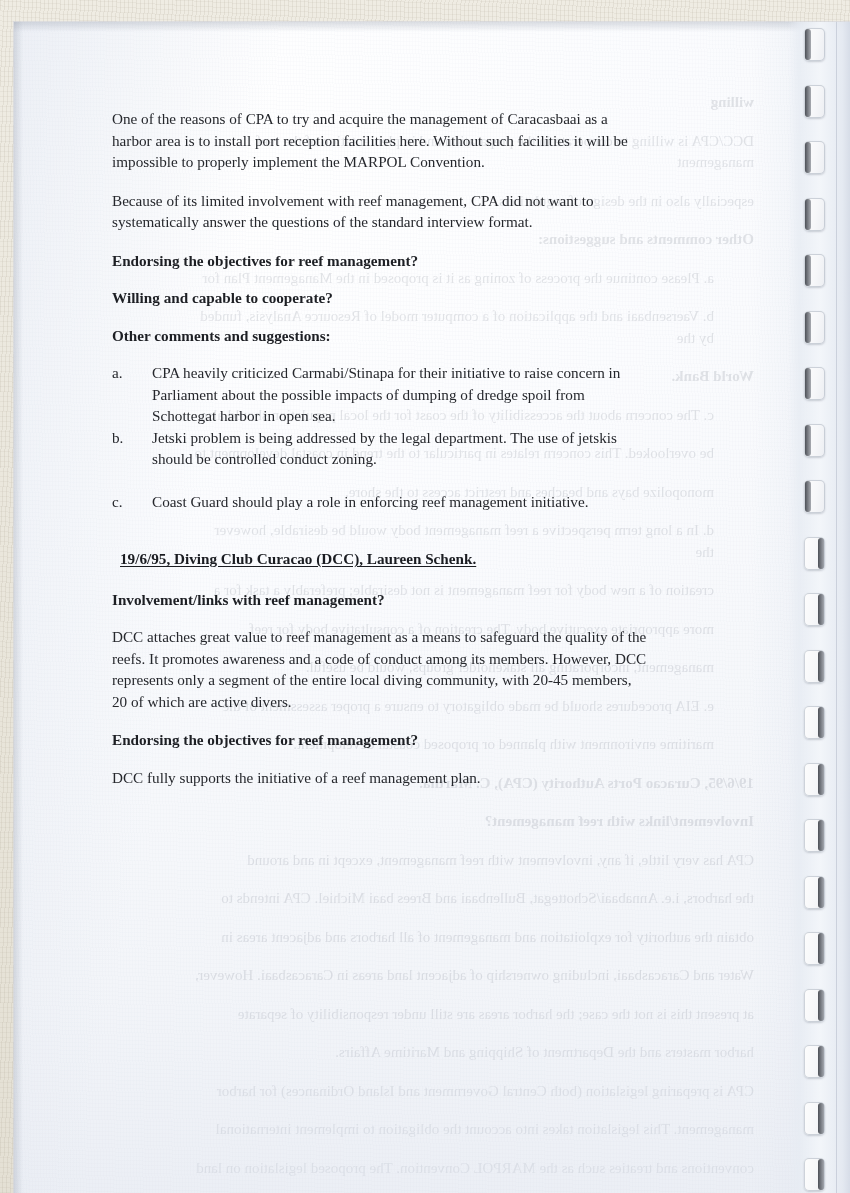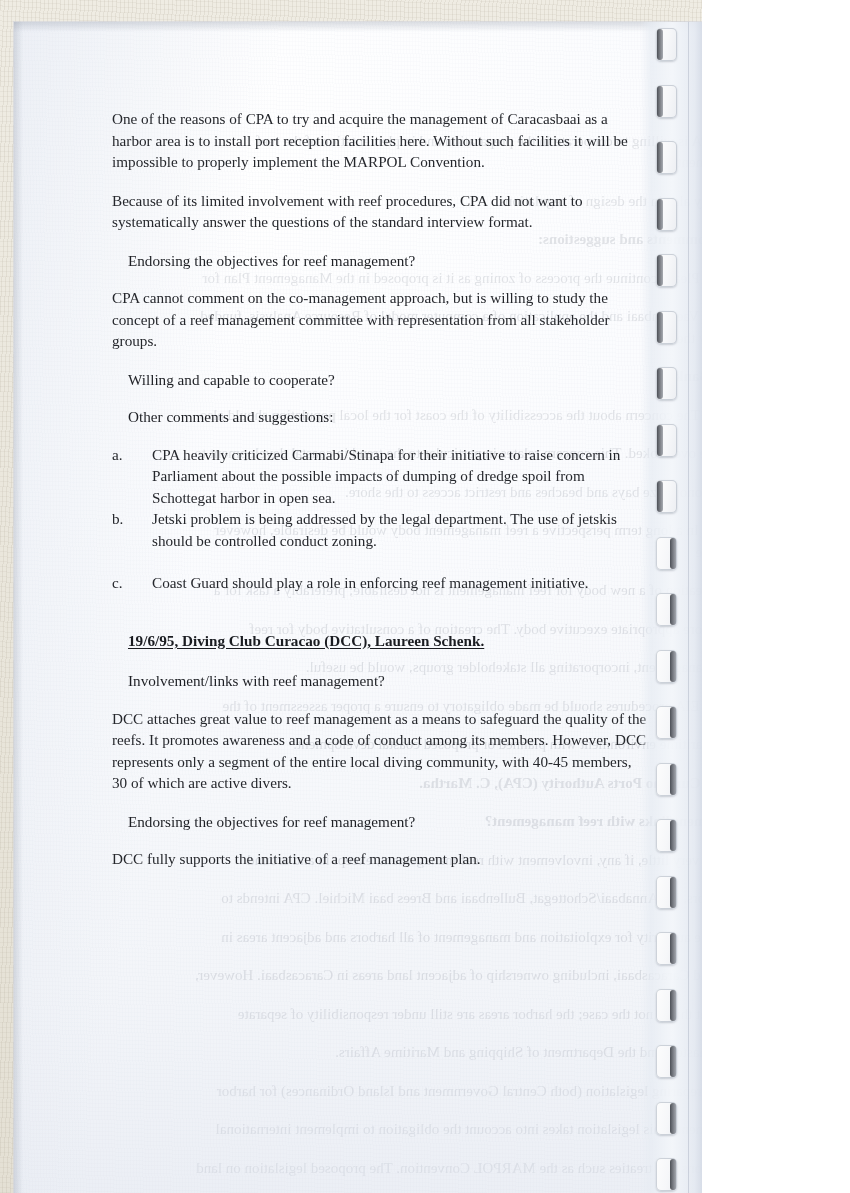--- a/index.html
+++ b/index.html
@@ -3,21 +3,21 @@
 <meta charset="utf-8">
 <style>
   html, body {
     margin: 0;
     padding: 0;
     background: #ffffff;
   }
 
   #scan {
     position: relative;
-    width: 702px;
+    width: 850px;
     height: 1193px;
     overflow: hidden;
     background: #ffffff;
     font-family: "Liberation Serif", "DejaVu Serif", serif;
   }
 
   
   .scanner-bed {
     position: absolute;
     inset: 0;
@@ -137,24 +137,24 @@
     width: 536px;
     color: #25272c;
     font-size: 15.2px;
     line-height: 21.5px;
     text-align: left;
   }
   .para {
     margin: 0 0 17px 0;
   }
   h3.q {
-    margin: 0 0 16px 16px;
+    margin: 0 0 16px 0;
     font-size: 15.2px;
     line-height: 21.5px;
-    font-weight: normal;
+    font-weight: bold;
     color: #1d1f24;
   }
   .spacer-lg { height: 36px; }
 
   
   .list {
     margin: 0 0 0 0;
     padding: 0;
     list-style: none;
   }
@@ -165,21 +165,21 @@
   .list-item + .list-item { margin-top: 0; }
   .list-item.gap { margin-top: 21px; }
   .marker {
     flex: 0 0 40px;
     color: #25272c;
   }
   .list-text { flex: 1 1 auto; }
 
   
   .section-head {
-    margin: 0 0 19px 16px;
+    margin: 0 0 19px 8px;
     font-size: 15.2px;
     line-height: 21.5px;
     font-weight: bold;
     color: #1a1c21;
   }
   .section-head span.u {
     text-decoration: underline;
     text-underline-offset: 2px;
   }
 
@@ -281,27 +281,26 @@
     <div class="sheet-cast"></div>
     <div class="sheet-grain"></div>
     <div class="sheet-topshade"></div>
     <div class="sheet-leftshade"></div>
   </div>
 
   <div class="content">
 
     <p class="para">One of the reasons of CPA to try and acquire the management of Caracasbaai as a harbor area is to install port reception facilities here. Without such facilities it will be impossible to properly implement the MARPOL Convention.</p>
 
-    <p class="para">Because of its limited involvement with reef procedures, CPA did not want to systematically answer the questions of the standard interview format.</p>
+    <p class="para">Because of its limited involvement with reef management, CPA did not want to systematically answer the questions of the standard interview format.</p>
 
     <h3 class="q">Endorsing the objectives for reef management?</h3>
 
 
 
-    <p class="para">CPA cannot comment on the co-management approach, but is willing to study the concept of a reef management committee with representation from all stakeholder groups.</p>
 
     <h3 class="q">Willing and capable to cooperate?</h3>
 
 
     <h3 class="q">Other comments and suggestions:</h3>
 
     <ul class="list">
       <li class="list-item">
         <span class="marker">a.</span>
         <span class="list-text">CPA heavily criticized Carmabi/Stinapa for their initiative to raise concern in Parliament about the possible impacts of dumping of dredge spoil from Schottegat harbor in open sea.</span>
@@ -315,21 +314,21 @@
         <span class="list-text">Coast Guard should play a role in enforcing reef management initiative.</span>
       </li>
     </ul>
 
     <div class="spacer-lg"></div>
 
     <div class="section-head"><span class="u">19/6/95, Diving Club Curacao (DCC), Laureen Schenk.</span></div>
 
     <h3 class="q">Involvement/links with reef management?</h3>
 
-    <p class="para">DCC attaches great value to reef management as a means to safeguard the quality of the reefs. It promotes awareness and a code of conduct among its members. However, DCC represents only a segment of the entire local diving community, with 40-45 members, 30 of which are active divers.</p>
+    <p class="para">DCC attaches great value to reef management as a means to safeguard the quality of the reefs. It promotes awareness and a code of conduct among its members. However, DCC represents only a segment of the entire local diving community, with 20-45 members, 20 of which are active divers.</p>
 
     <h3 class="q">Endorsing the objectives for reef management?</h3>
 
     <p class="para">DCC fully supports the initiative of a reef management plan.</p>
   </div>
 
 
   <div class="binding">
     <div class="binding-band"></div>
     <div class="binding-rule"></div>

